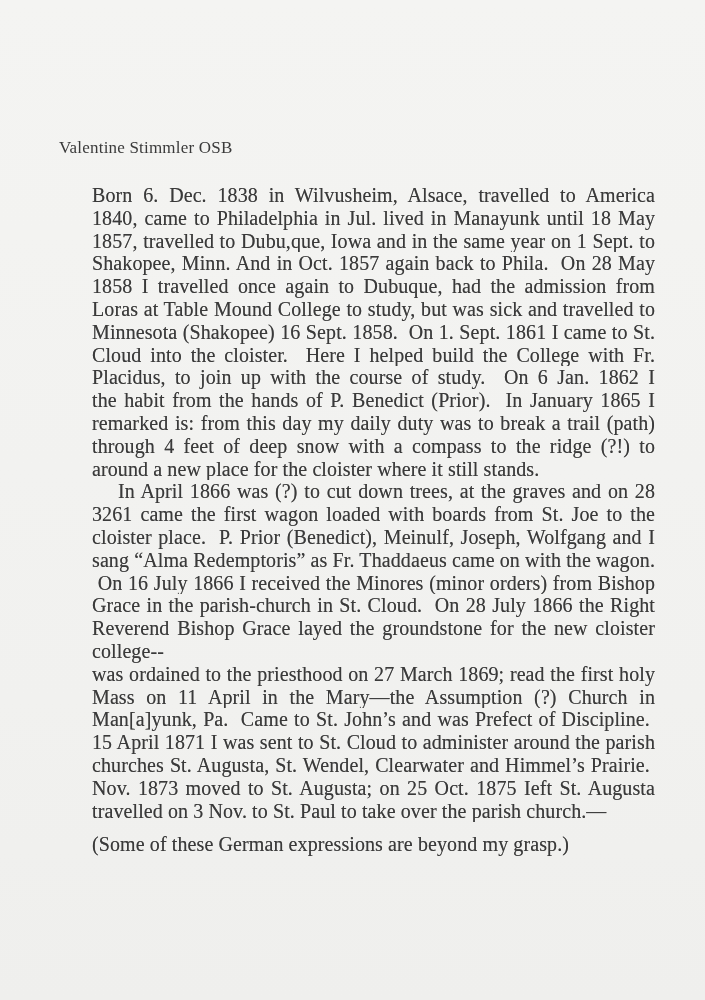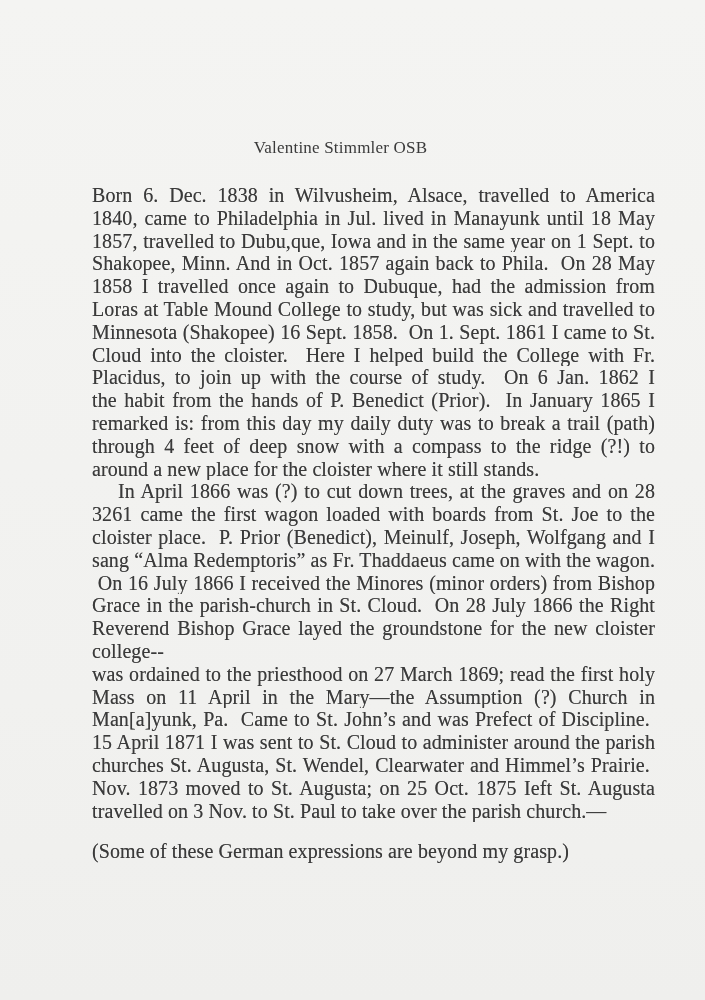--- a/index.html
+++ b/index.html
@@ -15,21 +15,20 @@
     background: linear-gradient(180deg, var(--paper, #f4f4f2) 0%, #f1f1ef 70%, #efefed 100%);
     color: var(--ink, #3a3a3a);
     overflow: hidden;
   }
   .content {
     padding: 136px 50px 0 92px;
   }
   .doc-title {
     font-size: 17px;
     line-height: 23px;
-    text-align: center;
     transform: translateX(-33px);
     margin-bottom: 25px;
     letter-spacing: 0.2px;
   }
   .doc-body {
     font-size: 20px;
   }
   .line {
     line-height: 22.8px;
     height: 22.8px;
@@ -38,21 +37,21 @@
     text-shadow: 0 0 0.4px rgba(58,58,58,0.55);
   }
   .line.just {
     text-align: justify;
     text-align-last: justify;
   }
   .line.indent {
     text-indent: 26px;
   }
   .paragraph.gap-before {
-    margin-top: 18px;
+    margin-top: 11px;
   }
 </style>
 </head>
 <body>
 
 <div class="scan-page">
   <div class="content">
     <div class="doc-title">Valentine Stimmler OSB</div>
     <div class="doc-body" id="doc-body">
         <div class="paragraph">

